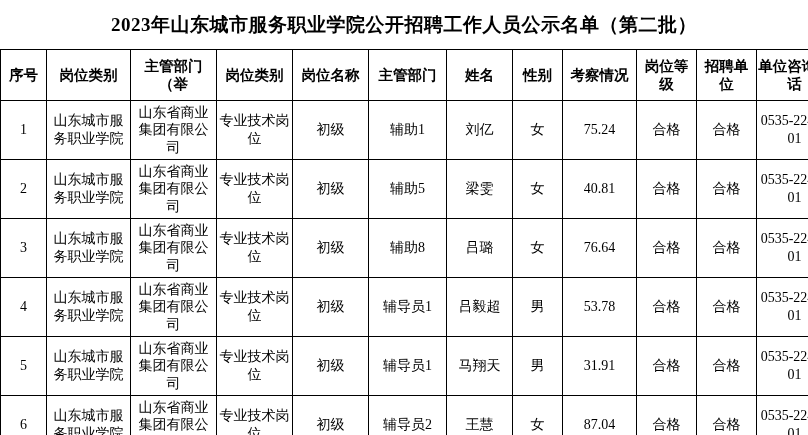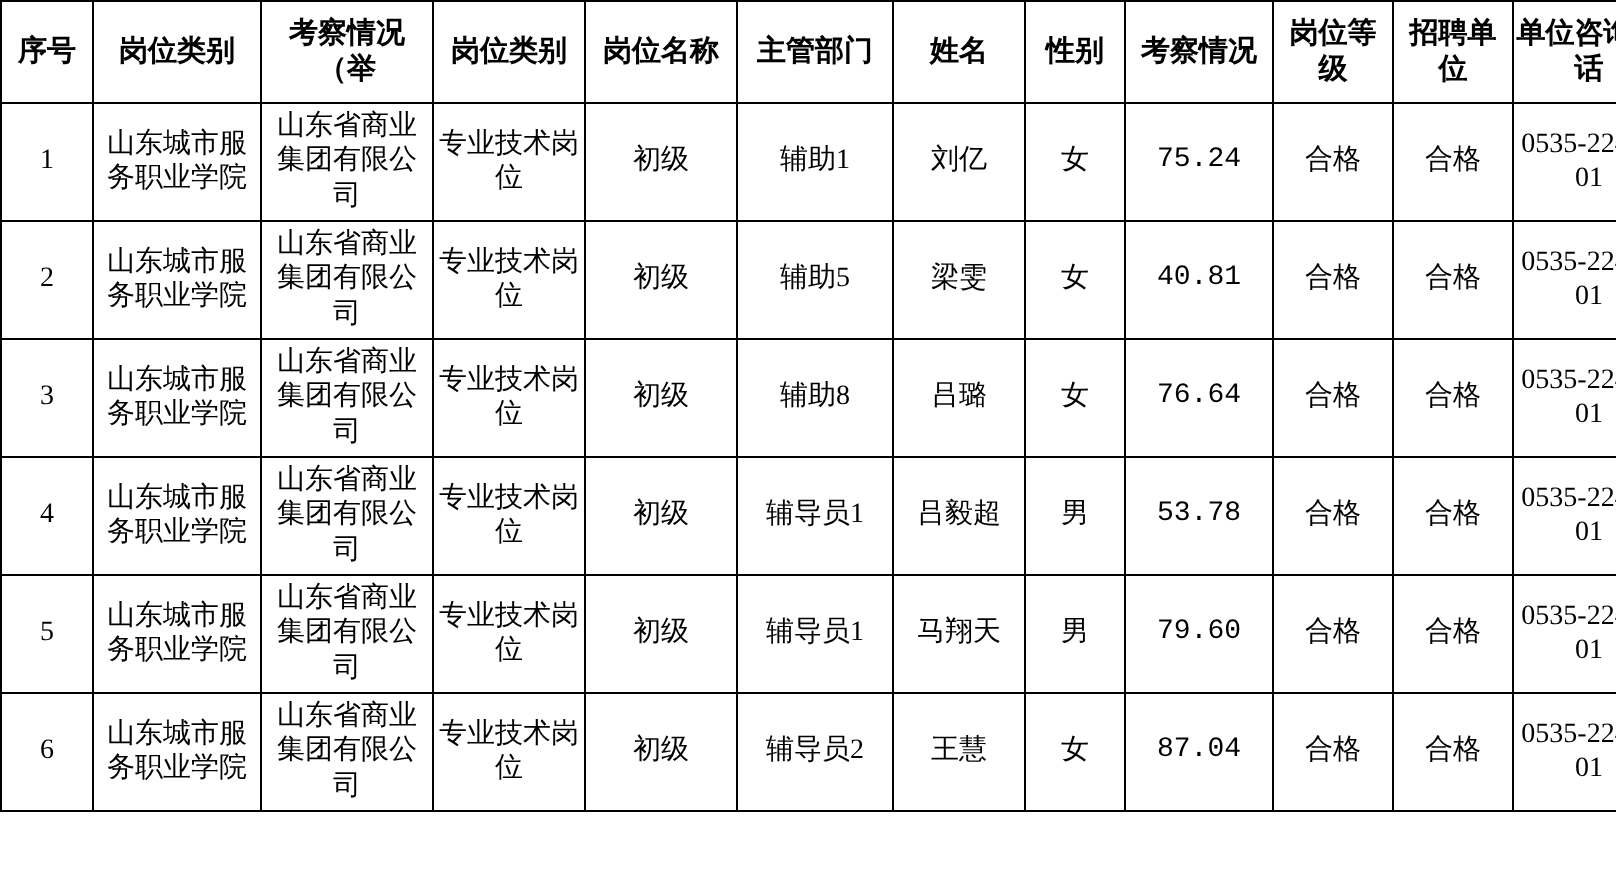--- a/index.html
+++ b/index.html
@@ -64,49 +64,49 @@
   col.c8 { width: 74px; }
   col.c9 { width: 60px; }
   col.c10 { width: 60px; }
   col.c11 { width: 76px; }
   .phone {
     font-size: 13px;
     line-height: 1.3;
   }
   .score {
     font-size: 14px;
-    font-family: Liberation Mono, monospace;
   }
 </style>
 </head>
 <body>
 
 <div class="page">
 
+  <div class="doc-title">2023年山东城市服务职业学院公开招聘工作人员公示名单（第二批）</div>
 
   <table class="listing">
     <colgroup>
       <col class="c0">
         <col class="c1">
         <col class="c2">
         <col class="c3">
         <col class="c4">
         <col class="c5">
       <col class="c6">
         <col class="c7">
         <col class="c8">
         <col class="c9">
         <col class="c10">
         <col class="c11">
     </colgroup>
     <thead>
       <tr>
         <th>序号</th>
         <th>岗位类别</th>
-        <th>考察情况（举</th>
+        <th>主管部门（举</th>
         <th>岗位类别</th>
         <th>岗位名称</th>
         <th>主管部门</th>
         <th>姓名</th>
         <th>性别</th>
         <th>考察情况</th>
         <th>岗位等级</th>
         <th>招聘单位</th>
         <th>单位咨询电话</th>
       </tr>
@@ -170,21 +170,21 @@
       </tr>
       <tr>
         <td>5</td>
         <td>山东城市服务职业学院</td>
         <td>山东省商业集团有限公司</td>
         <td>专业技术岗位</td>
         <td>初级</td>
         <td>辅导员1</td>
         <td>马翔天</td>
         <td>男</td>
-        <td class="score">79.60</td>
+        <td class="score">31.91</td>
         <td>合格</td>
         <td>合格</td>
         <td class="phone">0535-2246601</td>
       </tr>
       <tr>
         <td>6</td>
         <td>山东城市服务职业学院</td>
         <td>山东省商业集团有限公司</td>
         <td>专业技术岗位</td>
         <td>初级</td>

